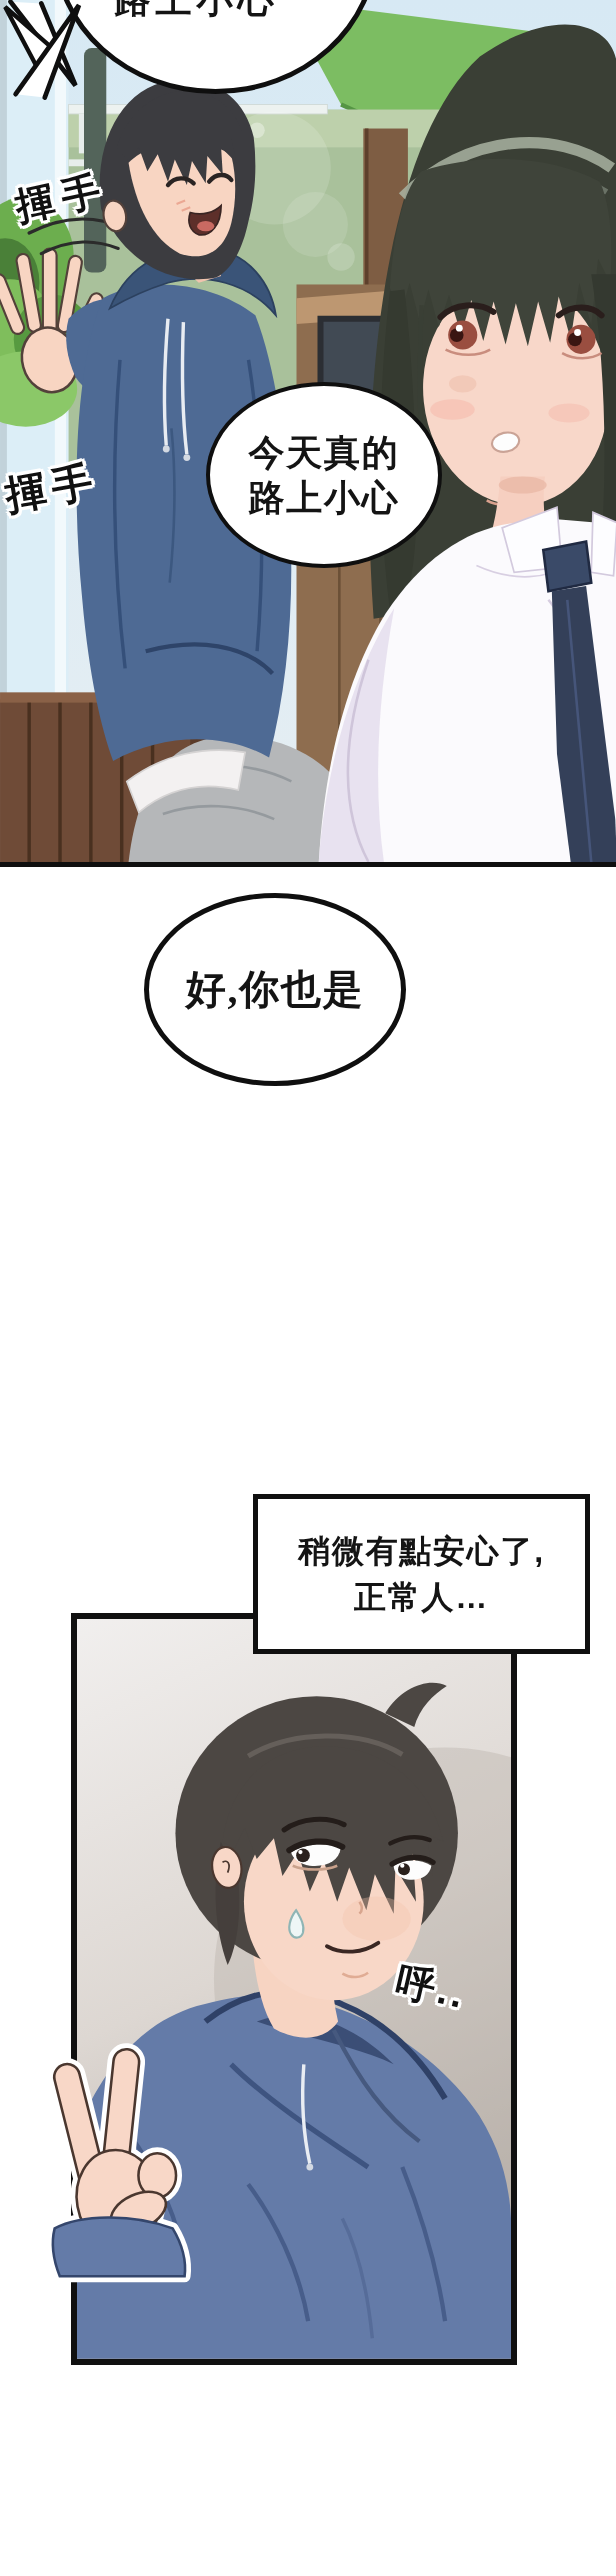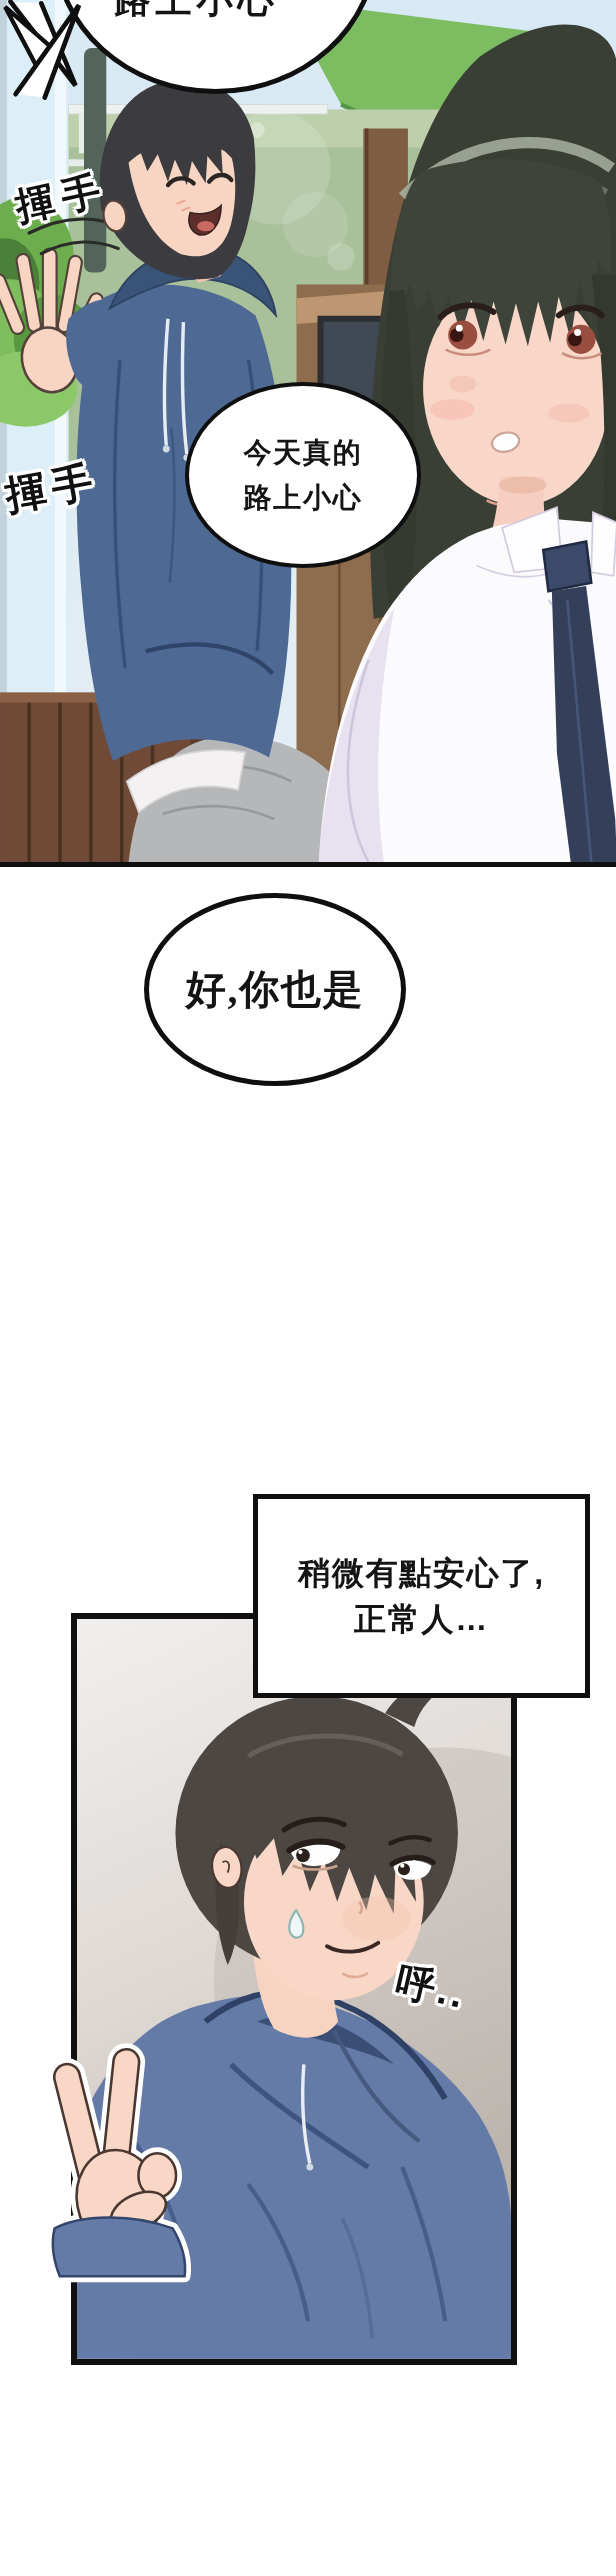--- a/index.html
+++ b/index.html
@@ -10,36 +10,36 @@
              border-bottom:5.1px solid #0f0f0f;overflow:visible;}
   .panel-top svg{position:absolute;left:0;top:0;}
   
   .bubble{position:absolute;background:#ffffff;border:5.1px solid #0f0f0f;border-radius:50%;
           display:flex;flex-direction:column;align-items:center;justify-content:center;
           z-index:5;color:#141414;font-weight:700;text-align:center;}
   .bubble span{white-space:nowrap;}
   .b1{left:53px;top:-199px;width:315px;height:283px;}
   .b1 .partial{position:absolute;left:44%;top:170px;transform:translateX(-50%);
                font-size:36px;letter-spacing:5.1px;}
-  .b2{left:185px;top:382px;width:228px;height:178px;border-width:4.3px;
-      font-size:28px;line-height:45px;letter-spacing:1.7px;}
+  .b2{left:206px;top:382px;width:228px;height:178px;border-width:4.3px;
+      font-size:36px;line-height:45px;letter-spacing:1.7px;}
   .b3{left:144px;top:893px;width:252px;height:183px;font-size:40px;letter-spacing:1.7px;font-family:Liberation Serif, serif;}
   .tail{position:absolute;z-index:6;overflow:visible;}
   .t1{left:343px;top:43px;width:86px;height:94px;}
   .t2{left:168px;top:346px;width:74px;height:74px;}
   .t3{left:334px;top:803px;width:86px;height:101px;}
   
   .sfx{position:absolute;font-weight:800;color:#101010;z-index:4;white-space:nowrap;
        text-shadow:-2.6px -2.6px 0 #fff,2.6px -2.6px 0 #fff,-2.6px 2.6px 0 #fff,2.6px 2.6px 0 #fff,
                    0 -3.4px 0 #fff,0 3.4px 0 #fff,-3.4px 0 0 #fff,3.4px 0 0 #fff;}
   .sfx1{left:15.4px;top:171px;font-size:39px;letter-spacing:7.7px;transform:rotate(-12deg);}
   .sfx2{left:5.1px;top:461px;font-size:41px;letter-spacing:6px;transform:rotate(-10deg);}
   .sfx3{left:396px;top:1961px;font-size:39px;letter-spacing:3.4px;transform:rotate(13deg);z-index:7;}
   
-  .thought{position:absolute;left:253px;top:1494px;width:337px;height:204px;box-sizing:border-box;
+  .thought{position:absolute;left:253px;top:1494px;width:337px;height:160px;box-sizing:border-box;
            background:#ffffff;border:5.1px solid #101010;z-index:6;
            display:flex;flex-direction:column;align-items:center;justify-content:center;
            font-size:32px;font-weight:700;line-height:46px;letter-spacing:1.7px;color:#141414;text-align:center;}
   
   .panel-bottom{position:absolute;left:71px;top:1613px;width:446px;height:752px;box-sizing:border-box;
                 border:6px solid #101010;z-index:1;
                 background:linear-gradient(155deg,#f1efee 0%,#ddd7d2 45%,#a9a19a 100%);}
   .panel-bottom svg{position:absolute;left:0;top:0;}
   .hand-pop{position:absolute;left:29px;top:2013px;width:171px;height:265px;z-index:3;overflow:visible;}
 </style>

